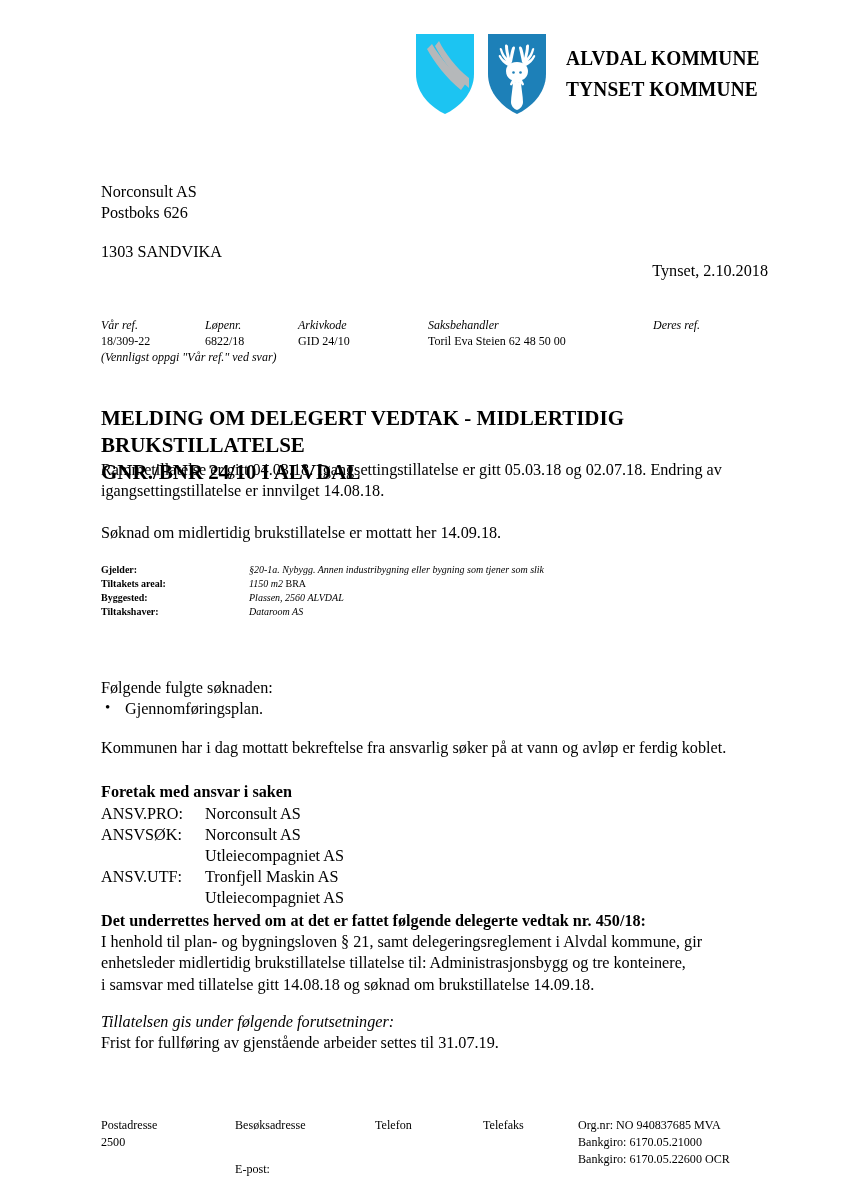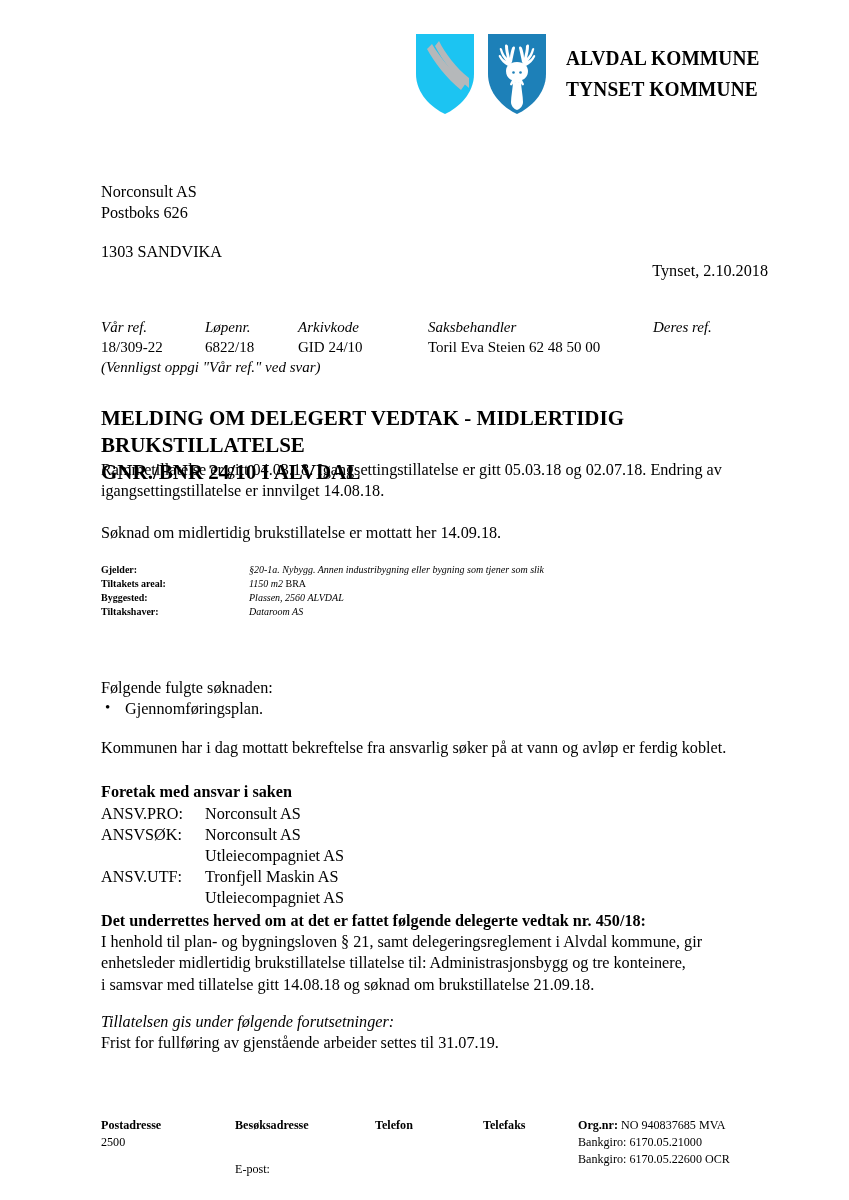--- a/index.html
+++ b/index.html
@@ -73,21 +73,21 @@
   
   .reftable {
     position: absolute;
     top: 318px;
     left: 0;
     width: 667px;
   }
   .reftable table {
     border-collapse: collapse;
     width: 100%;
-    font-size: 15px;
+    font-size: 12px;
     line-height: 1.30;
   }
   .reftable td { padding: 0; vertical-align: top; white-space: nowrap; }
   .reftable .hdr { font-style: italic; }
   .col-var { width: 104px; }
   .col-lop { width: 93px; }
   .col-ark { width: 130px; }
   .col-sak { width: 225px; }
   .reftable .note { font-style: italic; padding-top: 1px; }
 
@@ -154,21 +154,21 @@
   .footer {
     position: absolute;
     left: 101px;
     top: 1117px;
     width: 670px;
     font-size: 12.1px;
     line-height: 1.33;
   }
   .footer table { border-collapse: collapse; width: 100%; }
   .footer td { padding: 0; vertical-align: top; white-space: nowrap; }
-  .footer .fhdr { font-weight: bold; }
+  .footer .fhdr { font-weight: normal; }
   .f-post { width: 134px; }
   .f-besok { width: 140px; }
   .f-tlf { width: 108px; }
   .f-fax { width: 95px; }
   .footer .sub { padding-top: 1px; }
   .footer .sub2 { padding-top: 11px; }
 </style>
 </head>
 <body>
 
@@ -324,21 +324,21 @@
         <td>Utleiecompagniet AS</td>
       </tr>
     </tbody>
       </table>
   </div>
 
   <div class="decision">
     <div class="dtitle">Det underrettes herved om at det er fattet følgende delegerte vedtak nr. 450/18:</div>
     <div>I henhold til plan- og bygningsloven § 21, samt delegeringsreglement i Alvdal kommune, gir</div>
     <div>enhetsleder midlertidig brukstillatelse tillatelse til: Administrasjonsbygg og tre konteinere,</div>
-    <div>i samsvar med tillatelse gitt 14.08.18 og søknad om brukstillatelse 21.09.18.</div>
+    <div>i samsvar med tillatelse gitt 14.08.18 og søknad om brukstillatelse 14.09.18.</div>
   </div>
 
   <div class="conditions">
     <div class="ctitle">Tillatelsen gis under følgende forutsetninger:</div>
     <div>Frist for fullføring av gjenstående arbeider settes til 31.07.19.</div>
   </div>
 
 </div>
 
 <div class="footer">

